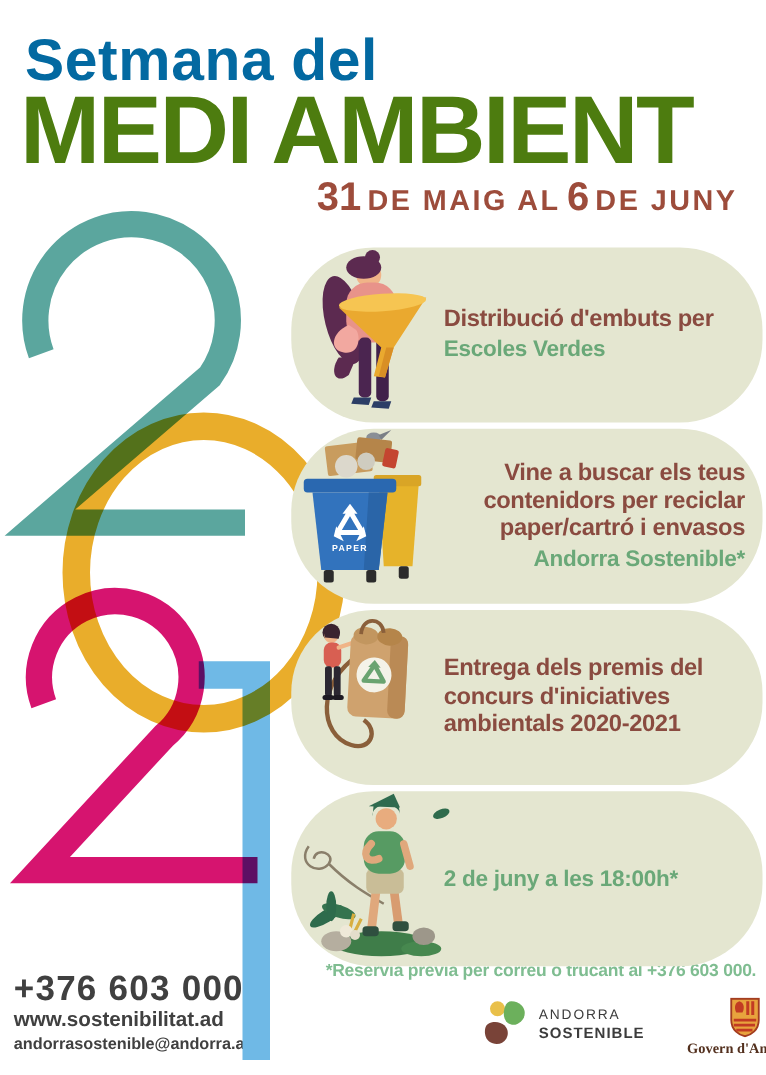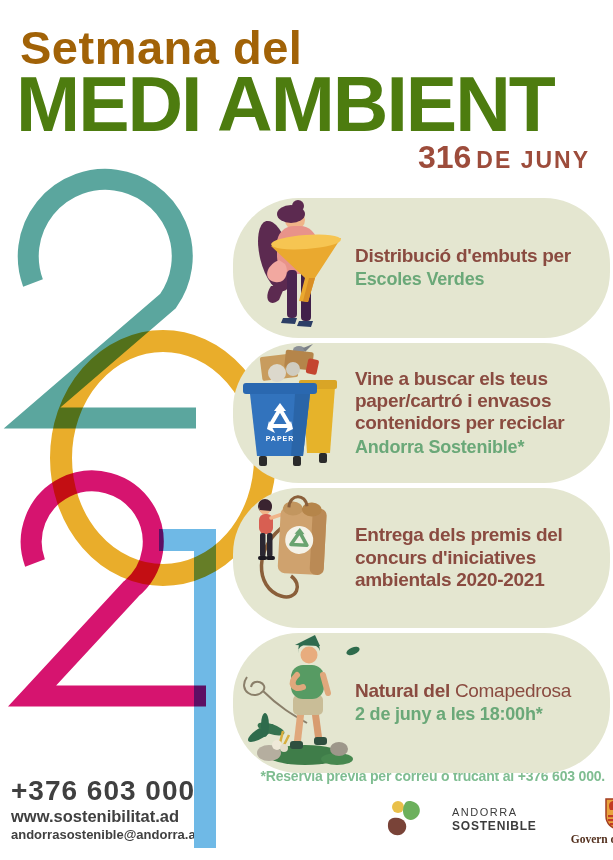--- a/index.html
+++ b/index.html
@@ -2,21 +2,21 @@
 <html><head>
 <meta charset="utf-8">
 <style>
   html,body{margin:0;padding:0;background:#888;}
   .poster{
     position:relative;width:613px;height:860px;background:#ffffff;
     overflow:hidden;font-family:"Liberation Sans",sans-serif;margin:0 auto;
   }
   .abs{position:absolute;}
   
-  .title1{left:20px;top:20px;font-size:47px;font-weight:600;color:#a16207;letter-spacing:0.5px;}
+  .title1{left:20px;top:20px;font-size:47px;font-weight:600;color:#0369a1;letter-spacing:0.5px;}
   .title2{left:16px;top:66px;font-size:77px;font-weight:800;color:#4d7c0f;letter-spacing:-2px;line-height:1;white-space:nowrap;}
   .dateline{right:18px;top:139px;display:flex;align-items:baseline;justify-content:flex-end;color:#9d4c3b;white-space:nowrap;}
   .dateline .dtxt{font-size:23px;font-weight:800;letter-spacing:2px;margin:0 5px;}
   .dateline .dnum{font-size:32px;font-weight:700;letter-spacing:0;}
   
   .digits{left:0;top:0;width:613px;height:860px;isolation:isolate;z-index:1;pointer-events:none;}
   .digits path,.digits ellipse{mix-blend-mode:multiply;fill:none;}
   
   .card{
     left:233px;width:377px;height:140px;background:#e4e6d0;border-radius:66px;
@@ -28,35 +28,36 @@
   .card-line{color:#8a4b40;font-weight:700;font-size:19px;line-height:1.18;white-space:nowrap;letter-spacing:-0.3px;}
   .card-line .alt{font-weight:500;}
   .card-sub{color:#6aa878;font-weight:600;font-size:18px;line-height:1.2;margin-top:2px;white-space:nowrap;letter-spacing:-0.2px;}
   
   .footnote{right:8px;top:768px;font-size:14px;font-weight:700;color:#7fbd91;letter-spacing:-0.2px;white-space:nowrap;}
   .contact{left:11px;top:776px;color:#404040;line-height:1.05;}
   .contact .phone{font-size:28px;font-weight:800;letter-spacing:1px;}
   .contact .web{font-size:16.5px;font-weight:800;margin-top:3px;}
   .contact .email{font-size:13px;font-weight:700;margin-top:2px;}
   .logos{left:385px;top:798px;display:flex;align-items:flex-start;gap:34px;z-index:3;}
-  .logo-as{display:flex;align-items:center;gap:25px;}
+  .logo-as{display:flex;align-items:center;gap:4px;}
   .logo-as-text .l1{font-size:11px;font-weight:500;letter-spacing:1.5px;color:#3c3c3c;}
   .logo-as-text .l2{font-size:12px;font-weight:800;letter-spacing:0.8px;color:#3c3c3c;margin-top:1px;}
   .logo-gov{display:flex;flex-direction:column;align-items:center;}
   .logo-gov .gname{font-family:"Liberation Serif",serif;font-weight:700;font-size:11.5px;color:#53301e;margin-top:3px;white-space:nowrap;}
 </style>
 </head>
 <body>
 
 <div class="poster">
 
   <div class="abs title1">Setmana del</div>
   <div class="abs title2">MEDI AMBIENT</div>
   <div class="abs dateline">
     <span class="dnum">31</span>
+    <span class="dtxt">DE MAIG AL</span>
     <span class="dnum">6</span>
     <span class="dtxt">DE JUNY</span>
   </div>
 
   <svg class="abs digits" viewBox="0 0 613 860" xmlns="http://www.w3.org/2000/svg">
     <path d="M 33 283 A 77 77 0 1 1 168 301 L 32 418 H 196" stroke="#5ba69e" stroke-width="21"></path>
     <ellipse cx="163" cy="458" rx="102" ry="117" stroke="#e9ad2b" stroke-width="22"></ellipse>
     <path d="M 35 563 A 61 61 0 1 1 131 589 L 32 696 H 206" stroke="#d6146f" stroke-width="21"></path>
     <path d="M 159 540 H 205 V 848" stroke="#6fb9e6" stroke-width="22"></path>
   </svg>
@@ -79,21 +80,21 @@
         <ellipse cx="71" cy="48" rx="35" ry="7" transform="rotate(-4 71 48)" fill="#f6c552"></ellipse>
         <path d="M80 84 L73 108 L68 107 L74 84 Z" fill="#d98f25"></path>
       </svg>
     </div>
     <div class="card-text">
       <div class="card-line">Distribució d'embuts per</div>
       <div class="card-sub">Escoles Verdes</div>
     </div>
   </div>
 
-  <div class="abs card" style="top:343px;">
+  <div class="abs card" style="top:343px;text-align:right;">
     <div class="card-illu">
       <svg width="120" height="138" viewBox="0 0 120 138">
         <ellipse cx="64" cy="11" rx="6" ry="4" fill="#8a8f96"></ellipse>
         <path d="M68 9 L78 5 L70 13 Z" fill="#7a7f86"></path>
         <rect x="26" y="16" width="36" height="24" rx="2" transform="rotate(-7 44 28)" fill="#c89c5e"></rect>
         <rect x="50" y="12" width="28" height="18" rx="2" transform="rotate(6 64 21)" fill="#b5854a"></rect>
         <circle cx="42" cy="34" r="9" fill="#dcd8cc"></circle>
         <circle cx="58" cy="30" r="7" fill="#cfccc0"></circle>
         <rect x="72" y="20" width="11" height="15" rx="2" transform="rotate(12 77 27)" fill="#c44530"></rect>
         <polygon points="68,48 100,48 95,114 72,114" fill="#e6b32a"></polygon>
@@ -106,22 +107,22 @@
         <polygon points="45,64 51,72 39,72" fill="#ffffff"></polygon>
         <polygon points="58,90 50,94 56,82" fill="#ffffff"></polygon>
         <polygon points="32,90 40,94 34,82" fill="#ffffff"></polygon>
         <text x="45" y="102" text-anchor="middle" font-size="7" font-weight="bold" letter-spacing="1" fill="#ffffff" font-family="Liberation Sans, sans-serif">PAPER</text>
         <rect x="24" y="117" width="8" height="10" rx="2" fill="#2b2b2b"></rect>
         <rect x="58" y="117" width="8" height="10" rx="2" fill="#2b2b2b"></rect>
       </svg>
     </div>
     <div class="card-text">
       <div class="card-line">Vine a buscar els teus</div>
+      <div class="card-line">contenidors per reciclar</div>
       <div class="card-line">paper/cartró i envasos</div>
-      <div class="card-line">contenidors per reciclar</div>
       <div class="card-sub">Andorra Sostenible*</div>
     </div>
   </div>
 
   <div class="abs card" style="top:488px;">
     <div class="card-illu">
       <svg width="120" height="138" viewBox="0 0 120 138">
         <path d="M52 40 C18 62 20 104 46 112 C62 117 68 100 56 92" fill="none" stroke="#8a5f3a" stroke-width="3.5"></path>
         <circle cx="30" cy="22" r="7" fill="#3a2430"></circle>
         <circle cx="30" cy="25" r="5.5" fill="#f0b488"></circle>
@@ -173,23 +174,20 @@
         <rect x="58" y="66" width="30" height="20" rx="5" fill="#c9bd97"></rect>
         <rect x="56" y="36" width="33" height="34" rx="12" fill="#579b63"></rect>
         <path d="M62 46 C54 54 58 62 68 58" fill="none" stroke="#e0a87c" stroke-width="6" stroke-linecap="round"></path>
         <path d="M88 46 L93 64" stroke="#e0a87c" stroke-width="6" stroke-linecap="round"></path>
         <circle cx="74" cy="26" r="8.5" fill="#e8ac7e"></circle>
         <path d="M63 24 A11 8 0 0 1 85 22 L84 16 L64 14 Z" fill="#2f6b4f"></path>
         <polygon points="60,16 80,6 85,17" fill="#2f6b4f"></polygon>
       </svg>
     </div>
     <div class="card-text">
-      <div class="card-line">
-        <span style="margin-right:5px;">Natural del</span><span class="alt">Comapedrosa</span>
-      </div>
       <div class="card-sub">2 de juny a les 18:00h*</div>
     </div>
   </div>
 
   <div class="abs footnote">*Reservia prèvia per correu o trucant al +376 603 000.</div>
 
   <div class="abs contact">
     <div class="phone">+376 603 000</div>
     <div class="web">www.sostenibilitat.ad</div>
     <div class="email">andorrasostenible@andorra.ad</div>

